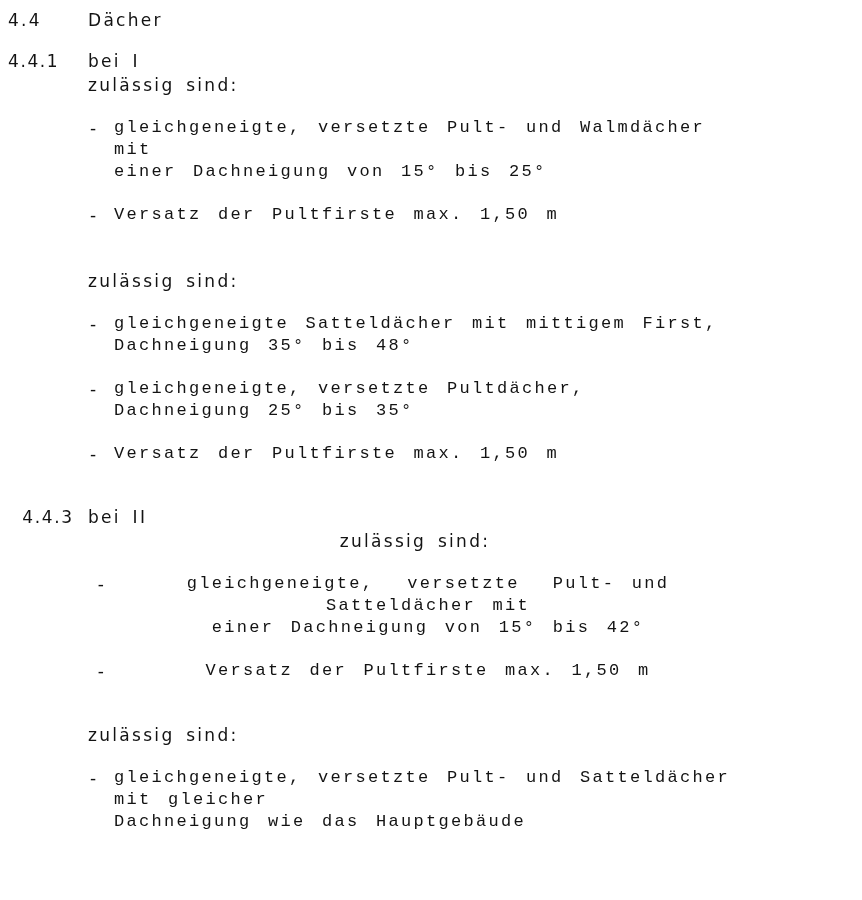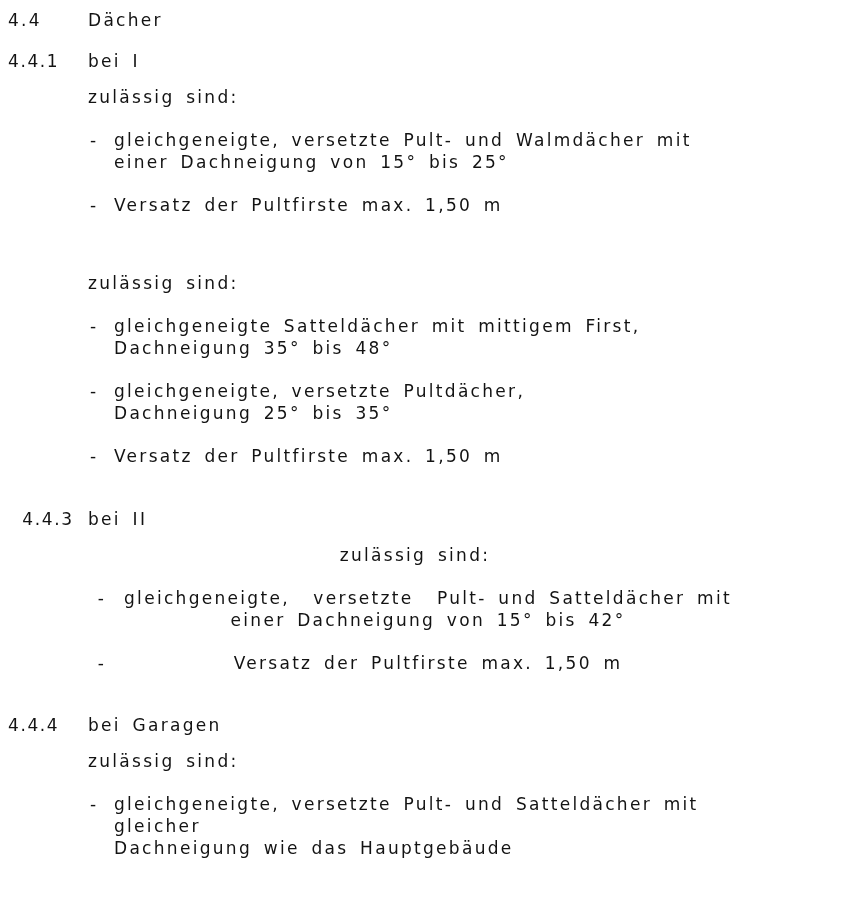--- a/index.html
+++ b/index.html
@@ -32,30 +32,31 @@
   .heading-row {
     display: flex;
     align-items: baseline;
   }
   .num {
     flex: 0 0 80px;
     width: 80px;
   }
   .num.bold { font-weight: normal; letter-spacing: 1.6px; }
   .content { margin-left: 80px; }
-  .intro { margin-top: 14px; }
+  .intro { margin-top: 2px; }
   .bullet {
     display: flex;
     margin-top: 21px;
     padding-left: 2px;
   }
   .dash { flex: 0 0 24px; }
   .btext {
     flex: 1;
     white-space: pre-wrap;
+    font-family: Liberation Mono, monospace;
   }
 </style>
 </head>
 <body>
 
 <div class="page">
 
   <div class="section sec-44">
     <div class="heading-row">
       <span class="num">4.4</span>
@@ -115,24 +116,20 @@
 einer Dachneigung von 15° bis 42°</div>
       </div>
       <div class="bullet">
         <span class="dash">-</span>
         <div class="btext">Versatz der Pultfirste max. 1,50 m</div>
       </div>
     </div>
   </div>
 
   <div class="section sec-444">
-    <div class="heading-row">
-      <span class="num bold">4.4.4</span>
-      <span class="heading">bei Garagen</span>
-    </div>
     <div class="content">
       <div class="intro">zulässig sind:</div>
       <div class="bullet">
         <span class="dash">-</span>
         <div class="btext">gleichgeneigte, versetzte Pult- und Satteldächer mit gleicher
 Dachneigung wie das Hauptgebäude</div>
       </div>
     </div>
   </div>
 

